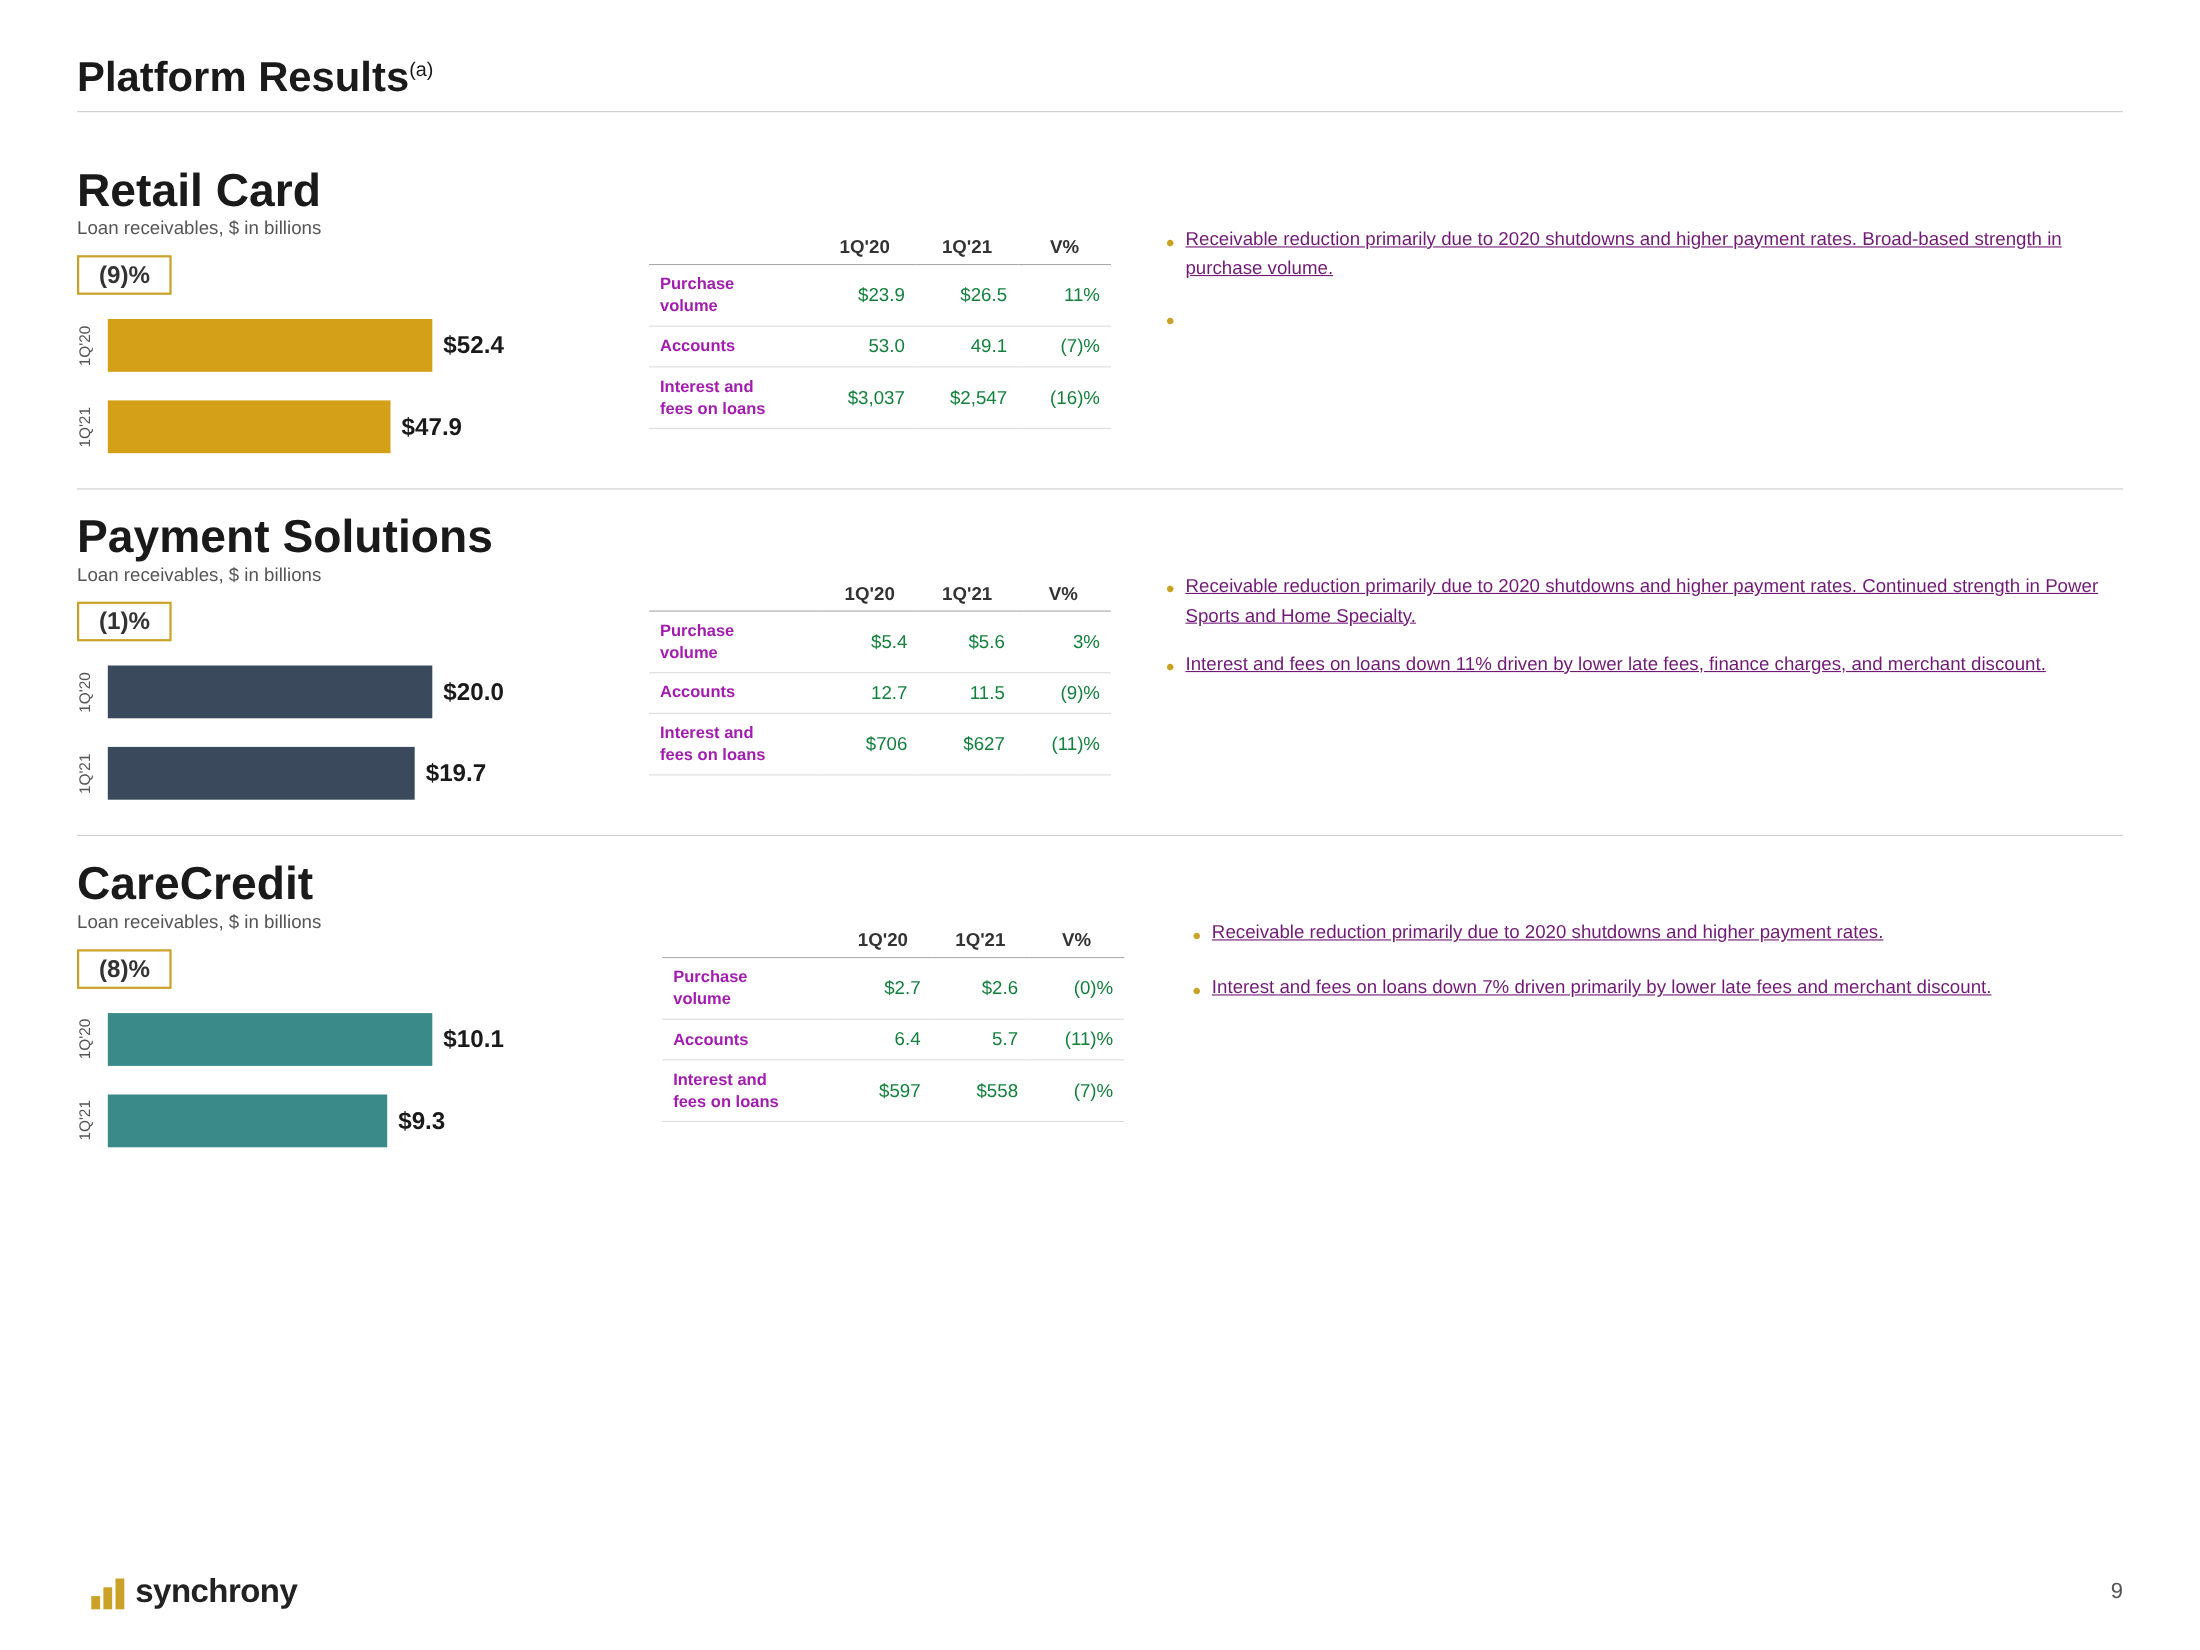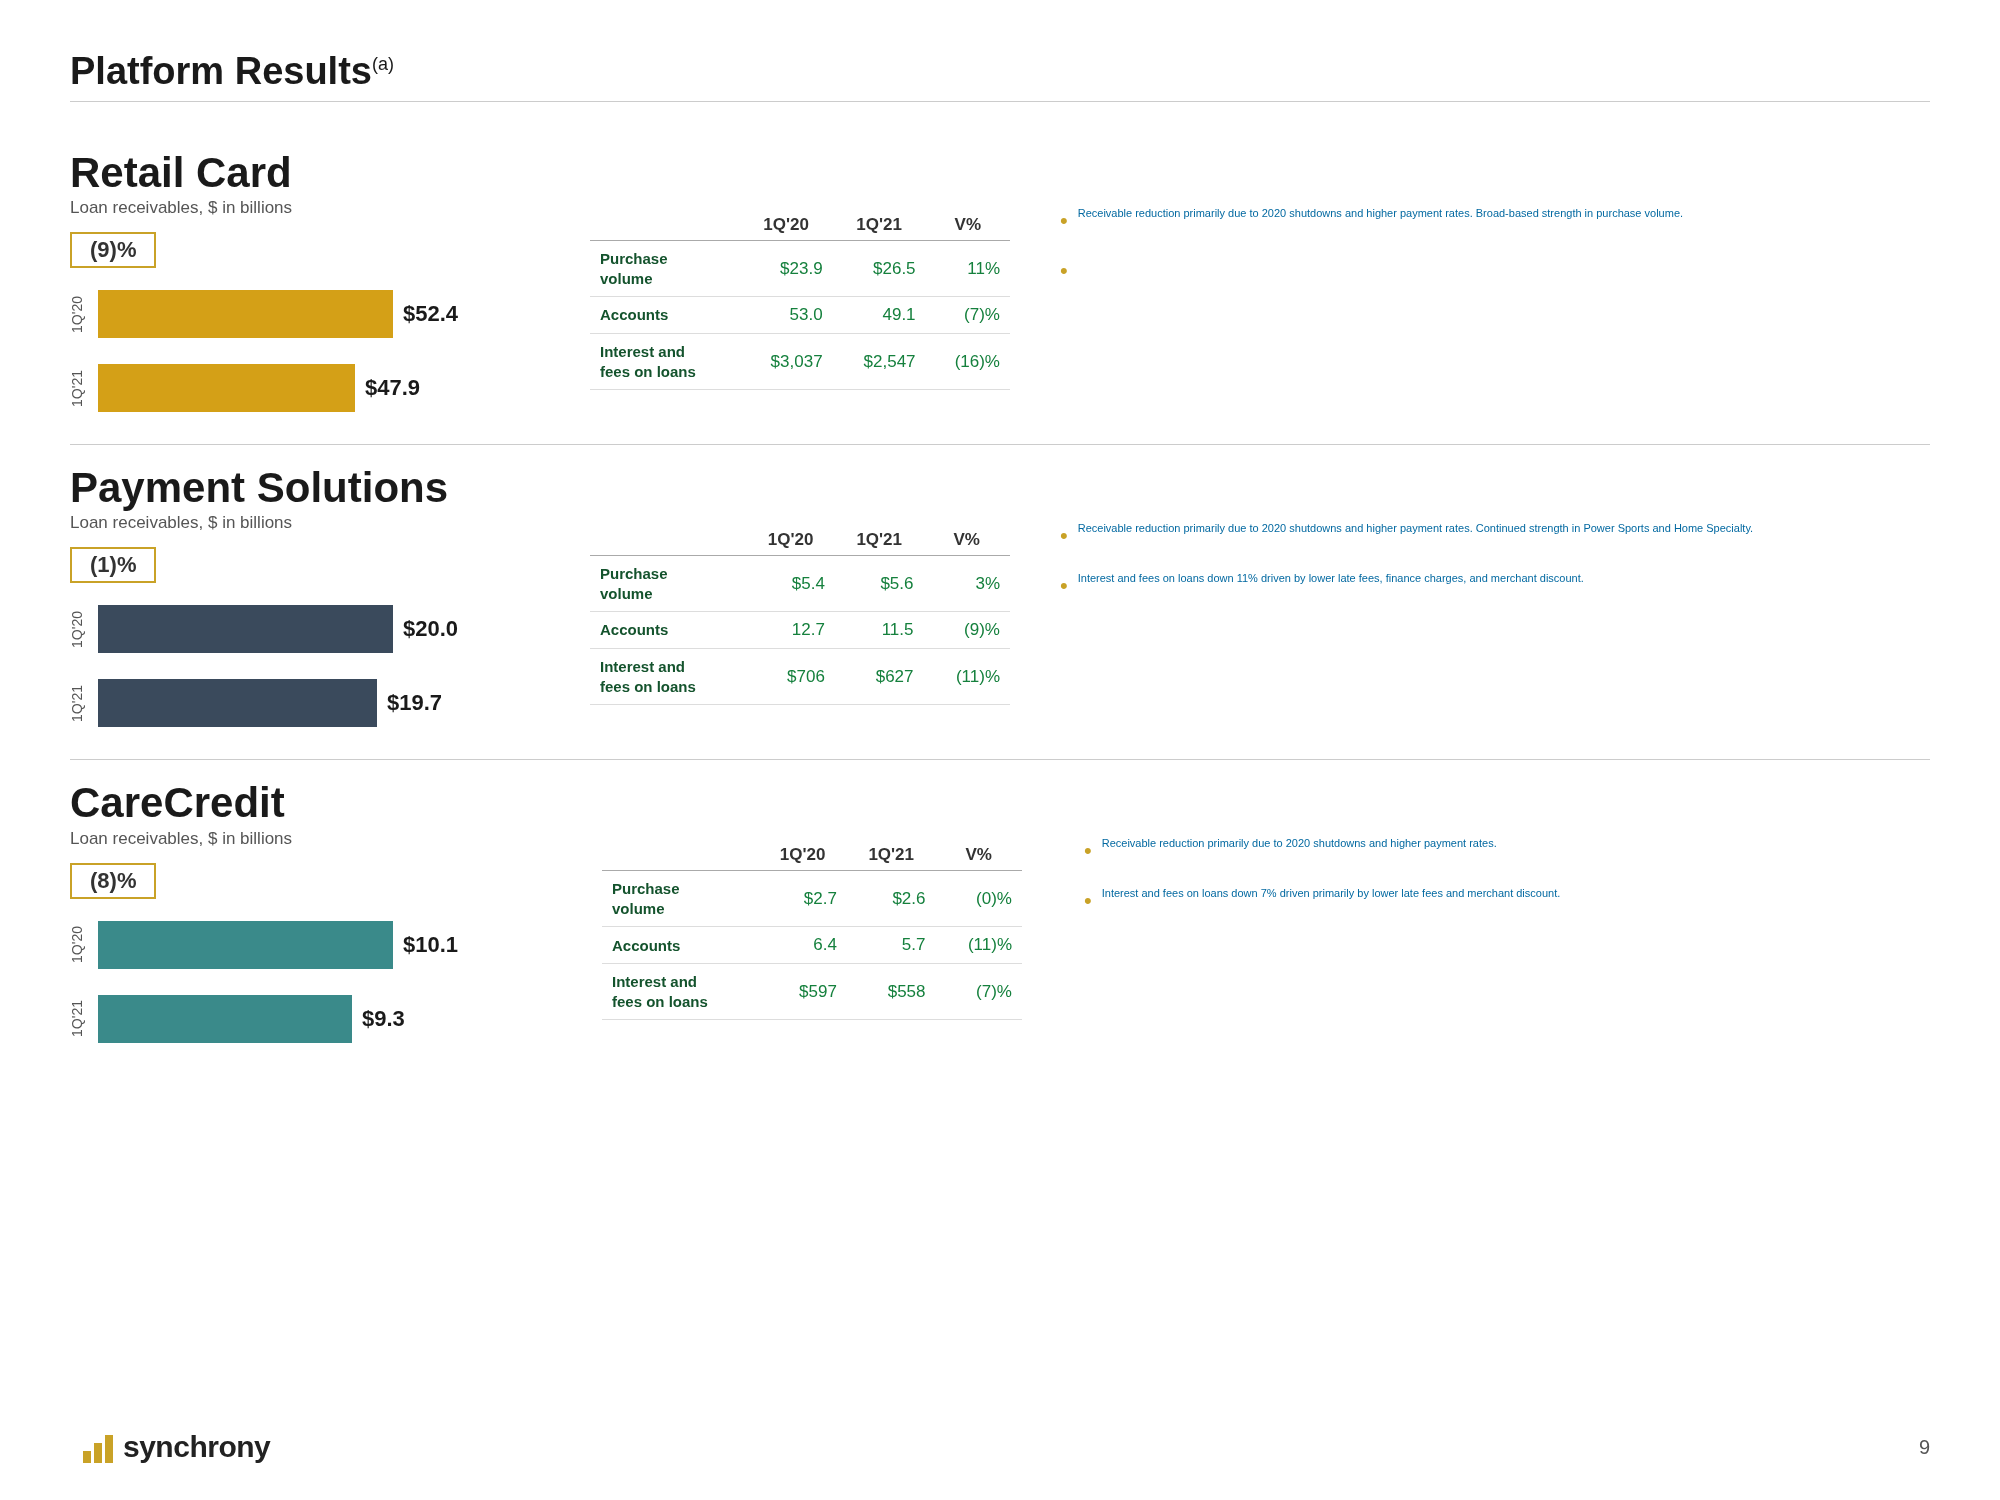--- a/index.html
+++ b/index.html
@@ -147,21 +147,21 @@
     .data-table tbody td {
       padding: 8px 10px;
       color: #15803d;
       text-align: right;
       font-size: 17px;
     }
     .data-table tbody td:first-child {
       text-align: left;
       font-weight: 600;
       font-size: 15px;
-      color: #14532d;
+      color: #a21caf;
       line-height: 1.3;
     }
 
     
     .section-notes {
       flex: 1;
       margin-top: 55px;
       font-size: 17px;
       color: #222;
       line-height: 1.55;
@@ -173,23 +173,24 @@
     }
     .bullet {
       color: #c9a227;
       font-size: 22px;
       margin-right: 10px;
       margin-top: 1px;
       flex-shrink: 0;
       line-height: 1.4;
     }
     .note-text {
-      font-size: 11px;
-      color: #0369a1;
+      font-size: 17px;
+      color: #701a75;
       line-height: 1.55;
+      text-decoration: underline;
     }
 
     
     .footer {
       position: absolute;
       bottom: 36px;
       left: 83px;
       right: 70px;
       display: flex;
       align-items: center;

